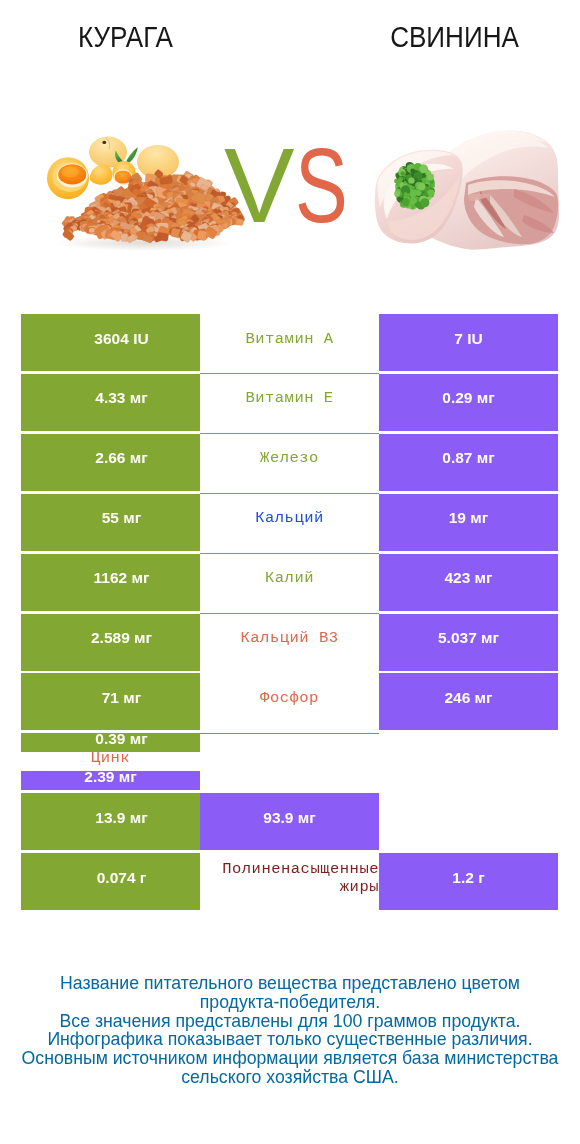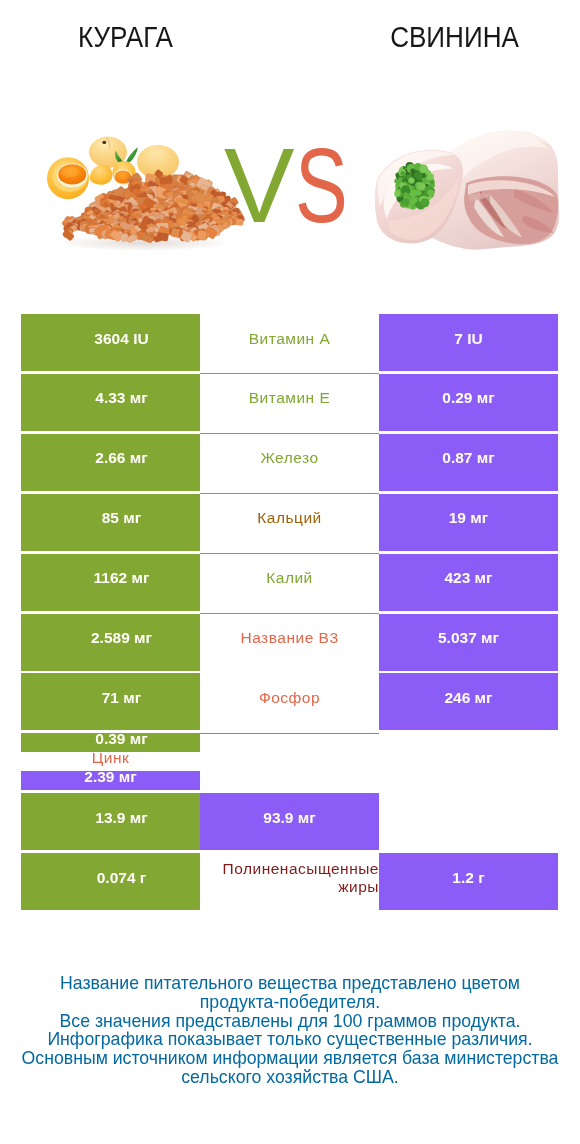--- a/index.html
+++ b/index.html
@@ -15,21 +15,21 @@
   #heroR{left:372px;top:125px;}
 
   .vs{position:absolute;left:0;top:149.5px;width:580px;height:72px;font-size:106.1px;line-height:72px;font-weight:400;}
   .vs span{position:absolute;display:block;line-height:71.6px;height:71.6px;}
   .vs .v{color:#82a732;left:224.4px;transform:scaleX(0.996);transform-origin:left top;}
   .vs .s{color:#e2664a;left:294.5px;transform:scaleX(0.746);transform-origin:left top;}
 
   .table{position:absolute;left:21px;top:314px;width:537px;height:598px;}
   .row{position:absolute;left:0;width:537px;height:57px;display:flex;}
   .cell{width:179px;height:57px;box-sizing:border-box;display:flex;align-items:center;justify-content:center;text-align:center;font-size:15.5px;font-weight:700;letter-spacing:0px;}
-  .cell.mid{font-weight:400;letter-spacing:0.5px;}
+  .cell.mid{font-weight:400;letter-spacing:0.5px;font-family:Liberation Mono, monospace;}
   .cell.left{background:#82a732;color:#fffefa;padding-left:22px;}
   .cell.right{background:#8b5cf6;color:#fffcf8;}
   .cell.mid{background:#fff;}
   .sep{position:absolute;left:179px;width:179px;height:1px;}
   .cell>span{display:block;transform:translateY(-4px) translateZ(0);}
 
   .note{position:absolute;left:0;top:973.7px;width:580px;text-align:center;font-size:17.7px;line-height:18.9px;color:#0369a1;transform:translateZ(0);}
 </style>
 </head>
 <body>
@@ -1032,23 +1032,23 @@
         <div class="cell mid" style="color: rgb(130, 167, 50);">
           <span>Железо</span>
         </div>
         <div class="cell right">
           <span>0.87 мг</span>
         </div>
       </div>
       <div class="sep" style="top: 179.2px; background: rgb(130, 167, 50);"></div>
       <div class="row" style="top: 179.7px;">
         <div class="cell left">
-          <span>85 мг</span>
-        </div>
-        <div class="cell mid" style="color: #a16207;">
+          <span>55 мг</span>
+        </div>
+        <div class="cell mid" style="color: #1d4ed8;">
           <span>Кальций</span>
         </div>
         <div class="cell right">
           <span>19 мг</span>
         </div>
       </div>
       <div class="sep" style="top: 239.1px; background: rgb(130, 167, 50);"></div>
       <div class="row" style="top: 239.6px;">
         <div class="cell left">
           <span>1162 мг</span>
@@ -1059,21 +1059,21 @@
         <div class="cell right">
           <span>423 мг</span>
         </div>
       </div>
       <div class="sep" style="top: 299px; background: rgb(130, 167, 50);"></div>
       <div class="row" style="top: 299.5px;">
         <div class="cell left">
           <span>2.589 мг</span>
         </div>
         <div class="cell mid" style="color: rgb(226, 102, 74);">
-          <span>Название B3</span>
+          <span>Кальций B3</span>
         </div>
         <div class="cell right">
           <span>5.037 мг</span>
         </div>
       </div>
       <div class="sep" style="top: 358.9px; background: rgb(226, 102, 74);"></div>
       <div class="row" style="top: 359.4px;">
         <div class="cell left">
           <span>71 мг</span>
         </div>

